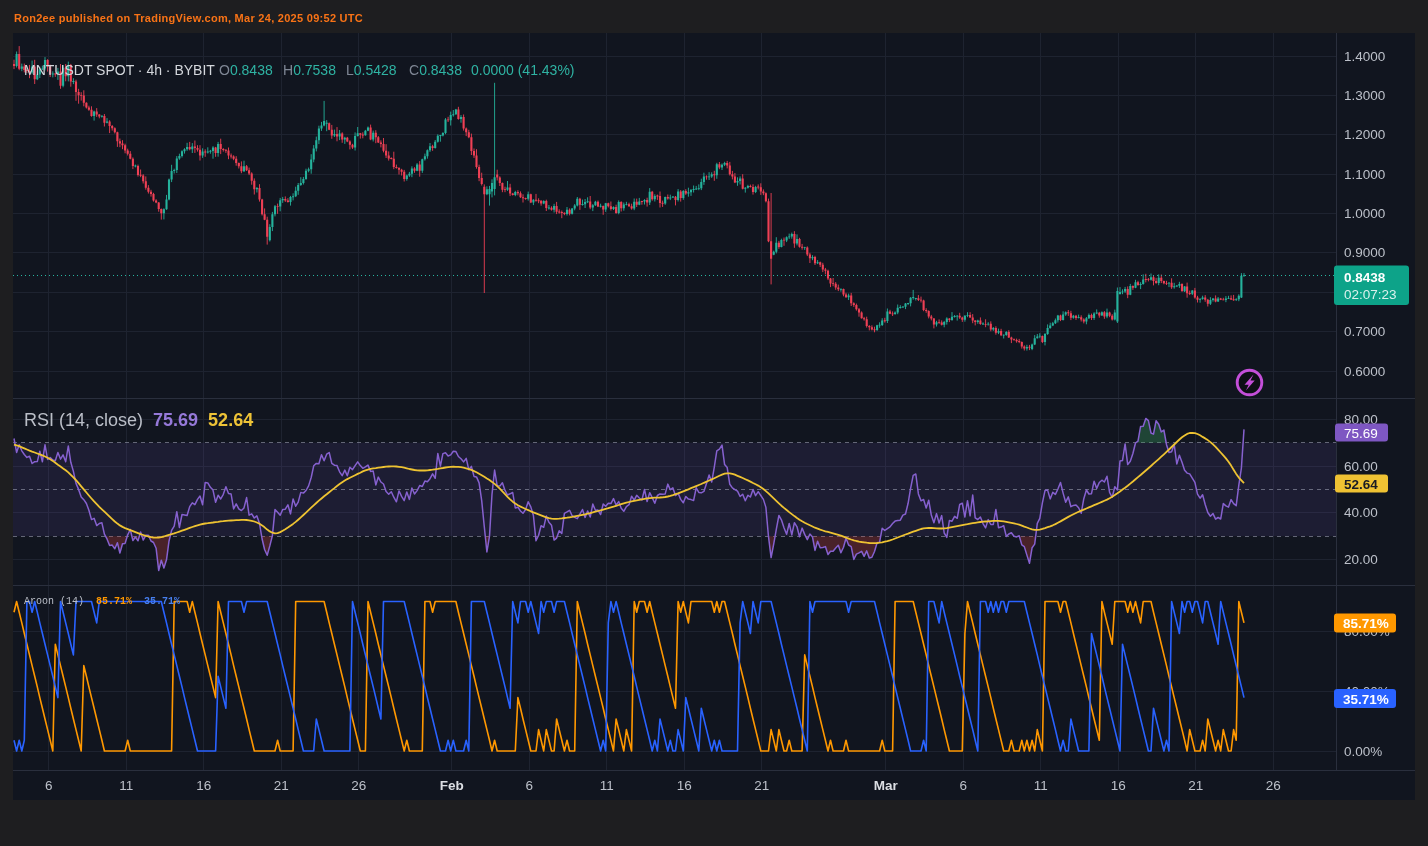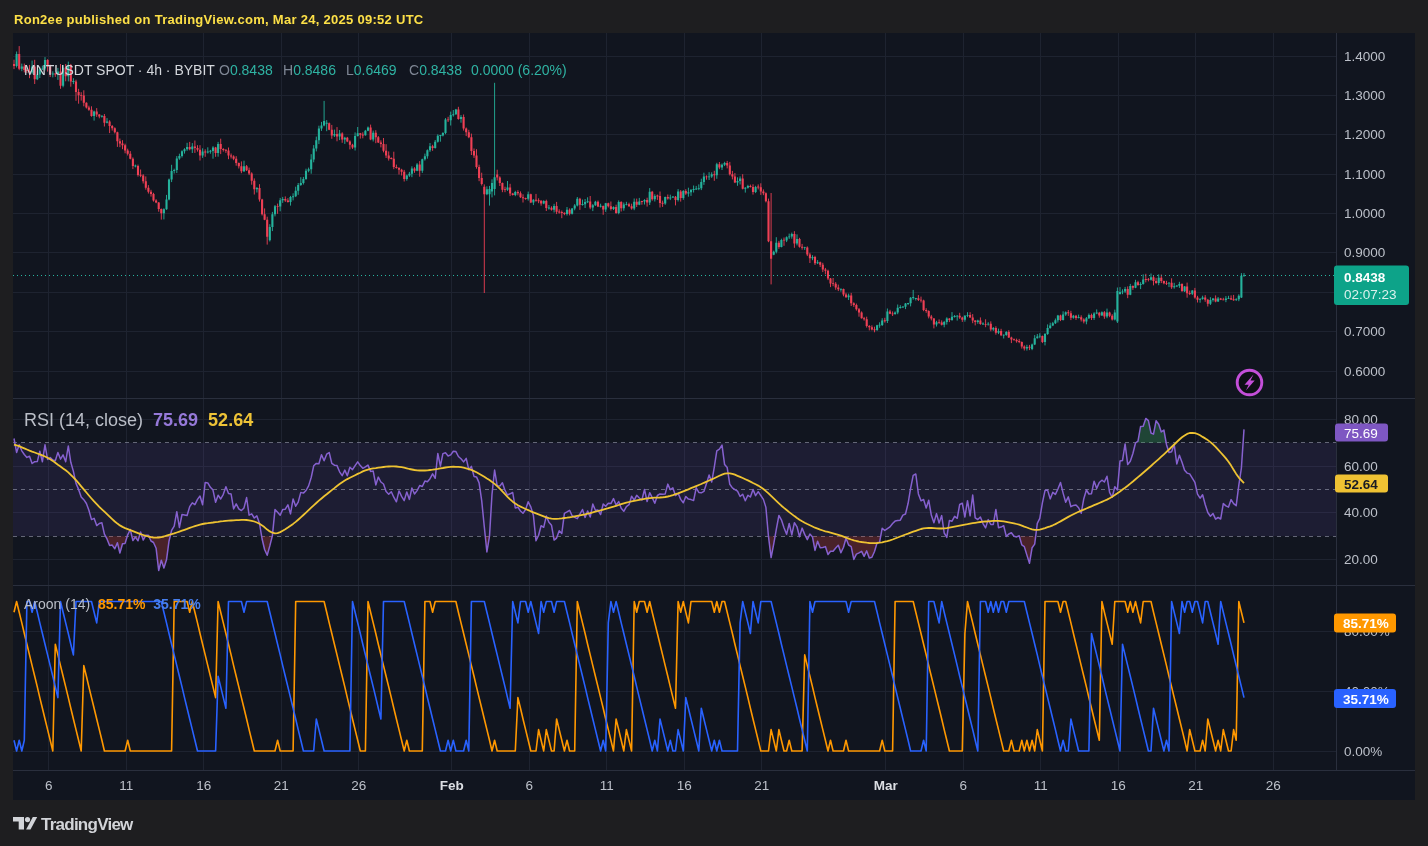--- a/index.html
+++ b/index.html
@@ -1,27 +1,27 @@
 <!DOCTYPE html>
 <html><head>
 <meta charset="utf-8">
 <style>
 html,body{margin:0;padding:0;background:#1e1e20;}
 #frame{position:relative;width:1428px;height:846px;background:#1e1e20;overflow:hidden;
   font-family:"Liberation Sans",sans-serif;}
-#topbar{position:absolute;left:14px;top:12px;font-size:13px;font-weight:bold;color:#fde047;letter-spacing:.28px;}
+#topbar{position:absolute;left:14px;top:12px;font-size:11px;font-weight:bold;color:#f97316;letter-spacing:.28px;}
 #chart{position:absolute;left:13px;top:33px;width:1402px;height:767px;background:#11151f;}
 #legend1{position:absolute;left:0;top:13px;width:100%;height:18px;font-size:14px;color:#d4d7dc;}
 #legend1 > span{position:absolute;top:16px;white-space:pre;}
 #legend1 .v{color:#2fb3a3;}
 #legend1 .k{color:#7f8795;}
 #legend2{position:absolute;left:11px;top:377px;font-size:18px;color:#babec7;}
 #legend2 .p{color:#9679d9;font-weight:bold;}
 #legend2 .y{color:#eec337;font-weight:bold;}
-#legend3{position:absolute;left:11px;top:563px;font-size:14px;color:#babec7;}
+#legend3{position:absolute;left:11px;top:563px;font-size:10px;color:#babec7;font-family:Liberation Mono, monospace;}
 #legend3 .o{color:#ff9800;font-weight:bold;}
 #legend3 .b{color:#477fee;font-weight:bold;}
 #botbar{position:absolute;left:13px;top:814px;width:400px;height:26px;color:#d2d4d8;}
 #botbar span{position:absolute;left:28px;top:1px;font-size:17px;font-weight:bold;letter-spacing:-0.75px;}
 svg text{font-family:"Liberation Sans",sans-serif;font-size:13.5px;fill:#bcc0c9;}
 svg text.m{font-weight:bold;fill:#dcdee3;}
 svg text.t{text-anchor:middle;}
 </style>
 </head>
 <body>
@@ -179,31 +179,21 @@
   <g>
     <rect x="1321" y="580.5" width="62" height="19" rx="3" fill="#ff9800"></rect>
     <text x="1330" y="595" style="fill:#fff;font-weight:bold">85.71%</text>
     <rect x="1321" y="656" width="62" height="19" rx="3" fill="#2962ff"></rect>
     <text x="1330" y="670.5" style="fill:#fff;font-weight:bold">35.71%</text>
   </g>
 </svg>
 <div id="legend1">
         <span style="left:11px">MNTUSDT SPOT · 4h · BYBIT</span>
         <span style="left:206px"><span class="k">O</span><span class="v">0.8438</span></span>
-        <span style="left:270px"><span class="k">H</span><span class="v">0.8486</span></span>
-        <span style="left:333px"><span class="k">L</span><span class="v">0.6469</span></span>
+        <span style="left:270px"><span class="k">H</span><span class="v">0.7538</span></span>
+        <span style="left:333px"><span class="k">L</span><span class="v">0.5428</span></span>
         <span style="left:396px"><span class="k">C</span><span class="v">0.8438</span></span>
-        <span style="left:458px" class="v">0.0000 (6.20%)</span>
+        <span style="left:458px" class="v">0.0000 (41.43%)</span>
       </div>
 <div id="legend2">RSI (14, close)&nbsp; <span class="p">75.69</span>&nbsp; <span class="y">52.64</span></div>
 <div id="legend3">Aroon (14)&nbsp; <span class="o">85.71%</span>&nbsp; <span class="b">35.71%</span></div>
 </div>
-<div id="botbar">
-<svg width="25" height="14" viewBox="0 0 25 14" style="position:absolute;left:0;top:3px">
-  <g fill="#d2d4d8">
-    <path d="M0 0 H11 V12.6 H5.7 V4.6 H0 Z"></path>
-    <circle cx="14.5" cy="2.6" r="2.6"></circle>
-    <path d="M19.8 0 H24.2 L17.5 12.6 H13.1 Z"></path>
-  </g>
-</svg>
-<span>TradingView</span>
-</div>
 </div>
 
 </body></html>

